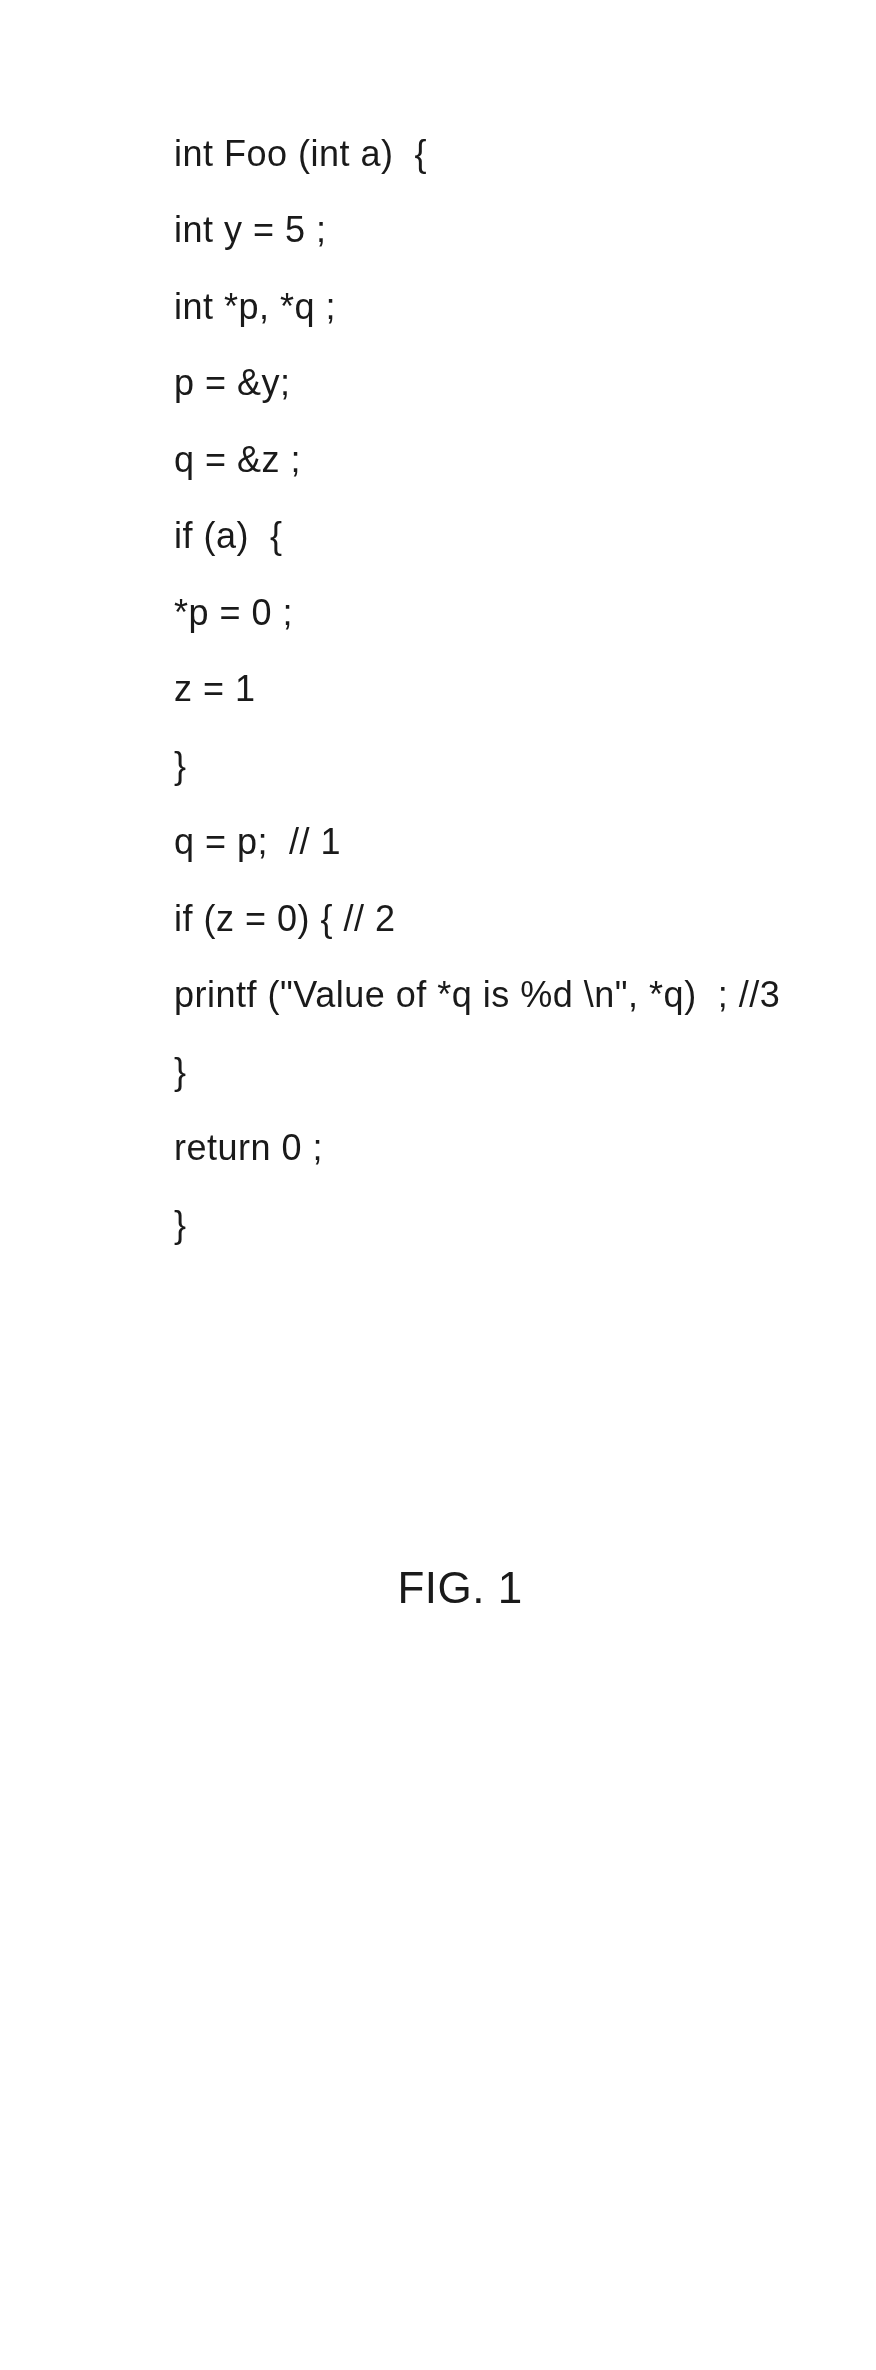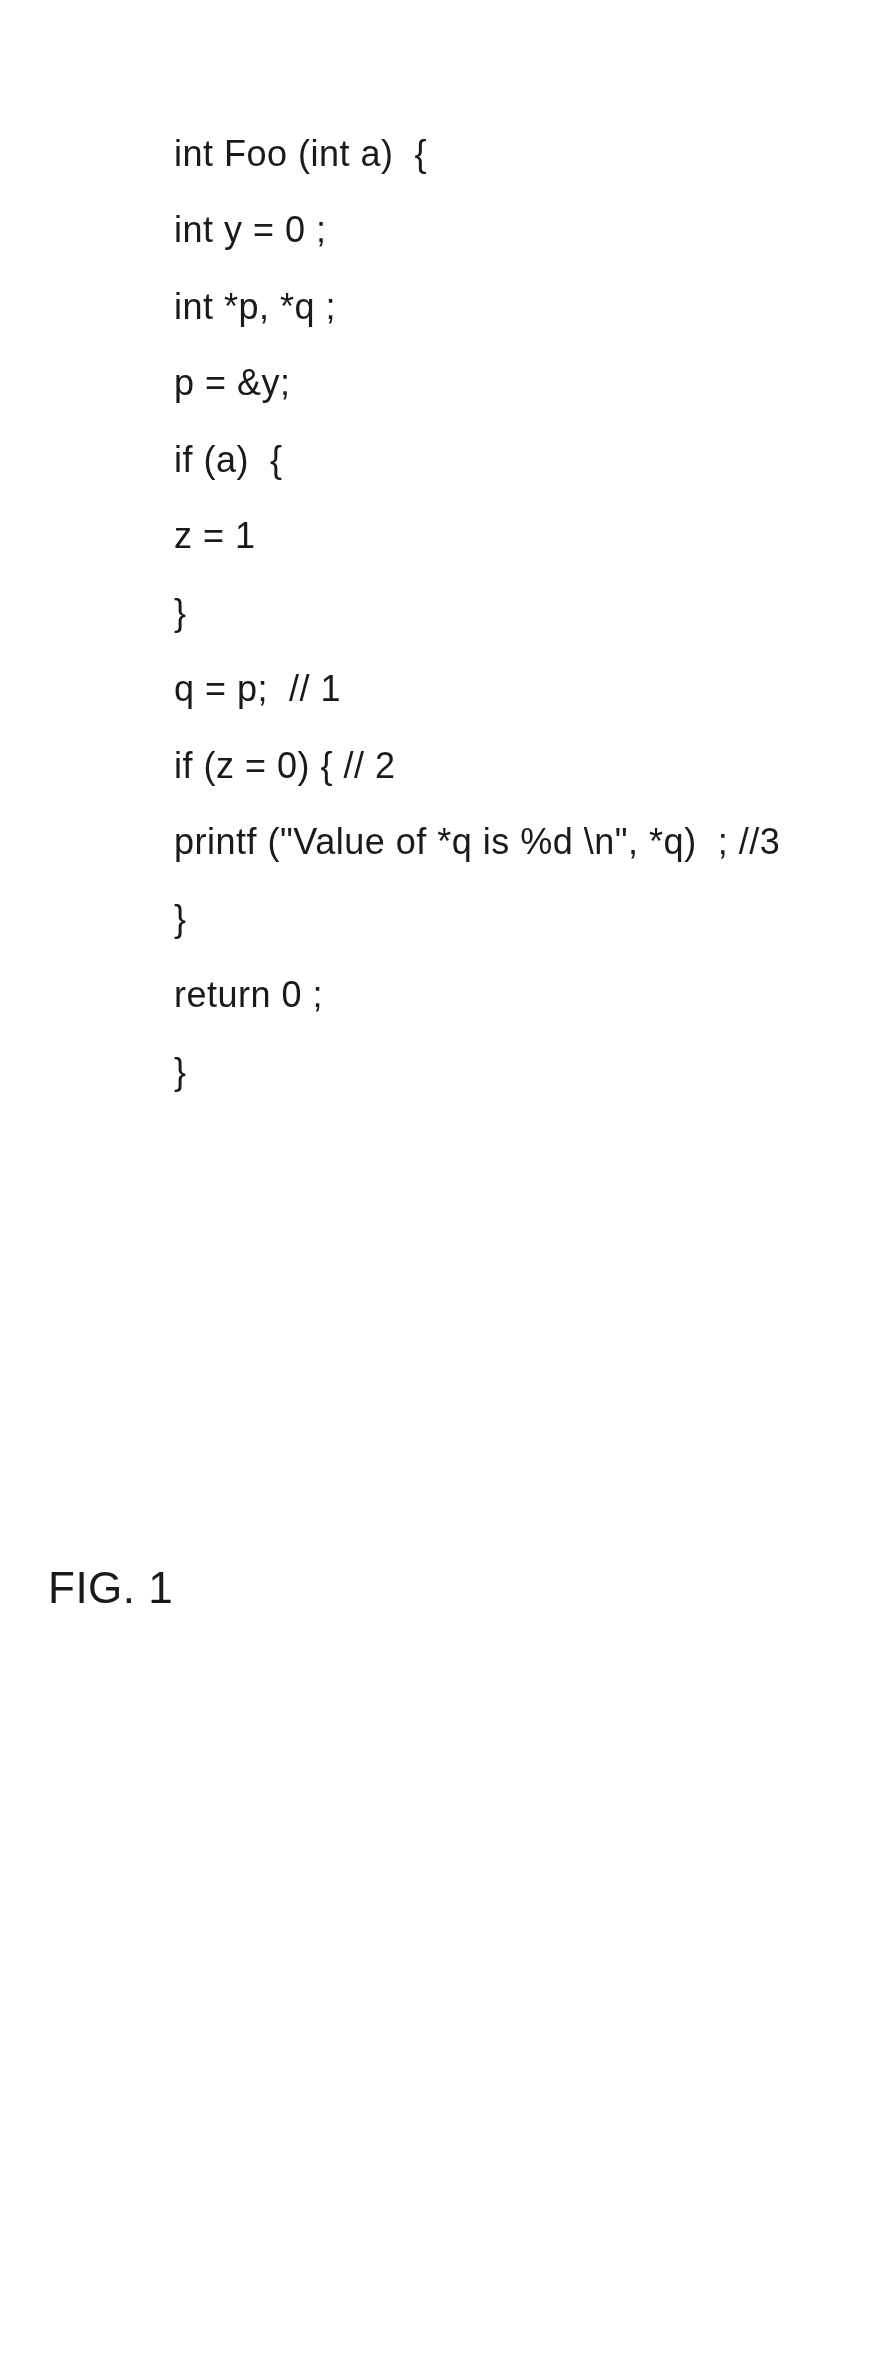--- a/index.html
+++ b/index.html
@@ -25,36 +25,39 @@
     letter-spacing: 0.5px;
   }
   .line {
     white-space: pre;
   }
   .figure-label {
     position: absolute;
     top: 1515px;
     left: 0;
     width: 824px;
+    text-align: center;
     font-size: 44px;
     font-weight: 400;
     color: #1a1a1a;
     letter-spacing: 0.5px;
   }
 </style>
 </head>
 <body>
 
 <div class="code-block">
   <div class="line">int Foo (int a)  {</div>
   <div class="line"></div>
-  <div class="line">int y = 0 ;</div>
+  <div class="line">int y = 5 ;</div>
   <div class="line">int *p, *q ;</div>
   <div class="line">p = &amp;y;</div>
+  <div class="line">q = &amp;z ;</div>
   <div class="line">if (a)  {</div>
+  <div class="line">*p = 0 ;</div>
   <div class="line">z = 1</div>
   <div class="line">}</div>
   <div class="line">q = p;  // 1</div>
   <div class="line">if (z = 0) { // 2</div>
   <div class="line">printf ("Value of *q is %d \n", *q)  ; //3</div>
   <div class="line">}</div>
   <div class="line">return 0 ;</div>
   <div class="line">}</div>
 </div>
 

